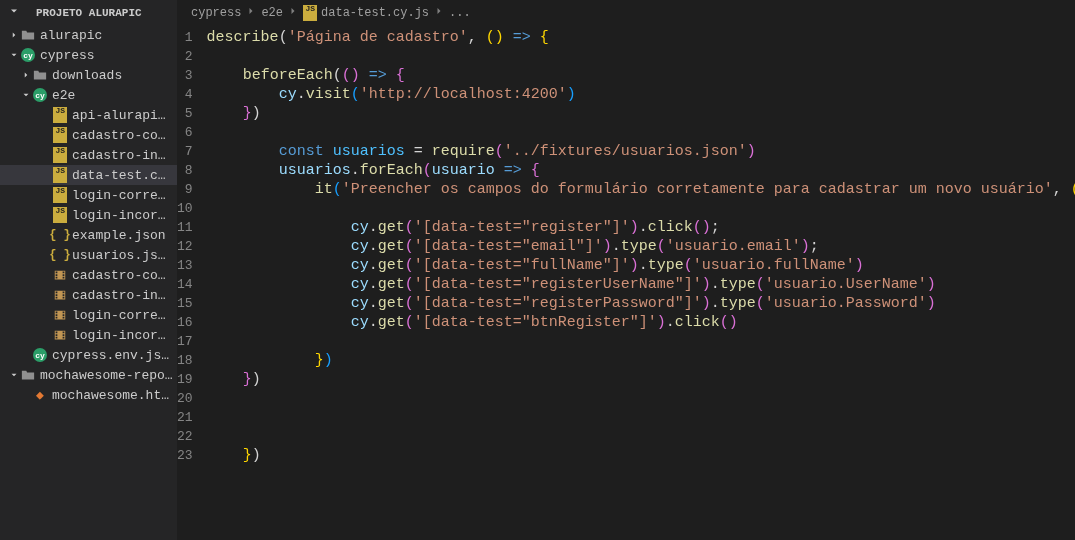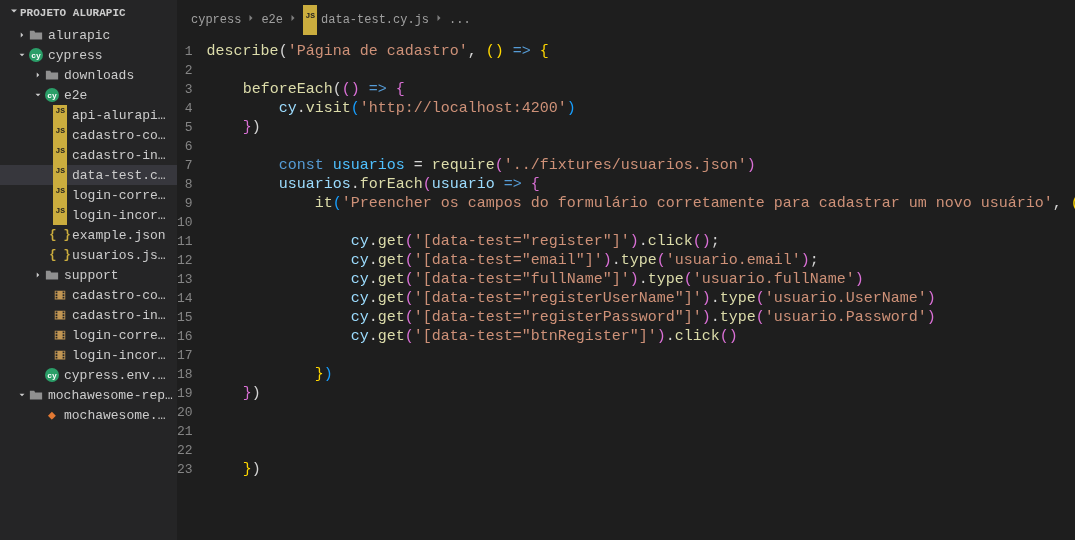--- a/index.html
+++ b/index.html
@@ -1,31 +1,31 @@
 <!DOCTYPE html>
 <html><head>
 <meta charset="utf-8">
 <style>
 *{margin:0;padding:0;box-sizing:border-box}
 body{font-family:Consolas,'Courier New',monospace;font-size:13px;background:#1e1e1e;color:#cccccc;width:1075px;height:540px;overflow:hidden;display:flex}
 .sidebar{width:177px;background:#252526;overflow:hidden;flex-shrink:0}
-.sidebar-header{font-size:11px;font-weight:bold;color:#cccccc;padding:5px 8px;display:flex;align-items:center;gap:0;cursor:pointer}
+.sidebar-header{font-size:11px;font-weight:bold;color:#cccccc;padding:5px 8px;display:flex;align-items:center;gap:16px;cursor:pointer}
 .sidebar-header svg{width:12px;height:12px;fill:#cccccc}
 .tree{font-size:13px}
 .tree-item{display:flex;align-items:center;padding:2px 4px;cursor:pointer;white-space:nowrap;overflow:hidden}
 .tree-item.active{background:#37373d}
 .tree-item .chev{width:12px;height:12px;display:inline-flex;align-items:center;justify-content:center;flex-shrink:0}
 .tree-item .chev svg{width:10px;height:10px;fill:#cccccc}
 .tree-item .icon{width:16px;height:16px;display:inline-flex;align-items:center;justify-content:center;margin-right:4px;flex-shrink:0}
 .tree-item .label{overflow:hidden;text-overflow:ellipsis}
-.ind-1{padding-left:16px}
-.ind-2{padding-left:32px}
+.ind-1{padding-left:8px}
+.ind-2{padding-left:20px}
 .ind-3{padding-left:40px}
 .folder-dark-icon svg{fill:#909090}
-.js-icon{background:#cbad3e;color:#1e1e1e;font-size:8px;font-weight:bold;display:flex;align-items:flex-end;justify-content:flex-end;padding:15px 2px;width:14px;height:14px}
+.js-icon{background:#cbad3e;color:#1e1e1e;font-size:8px;font-weight:bold;display:flex;align-items:flex-end;justify-content:flex-end;padding:8px 2px;width:14px;height:14px}
 .json-icon{color:#cbad3e;font-weight:bold;font-size:12px}
 .html-icon{color:#e37933;font-size:13px}
 .video-icon svg{fill:#c09553}
 .cy-icon{background:#2b9e68;color:#fff;font-size:8px;border-radius:7px;width:14px;height:14px;display:flex;align-items:center;justify-content:center;font-weight:bold}
 .main{flex:1;display:flex;flex-direction:column;background:#1e1e1e;overflow:hidden}
 .breadcrumb{padding:5px 14px;font-size:12px;color:#a0a0a0;display:flex;align-items:center;gap:4px}
 .breadcrumb .sep svg{width:12px;height:12px;fill:#808080}
 .breadcrumb .bc-js{width:14px;height:14px}
 .editor{flex:1;display:flex;overflow:hidden}
 .gutter{width:48px;text-align:right;padding-right:14px;color:#858585;font-size:13px;line-height:19px;padding-top:2px}
@@ -146,33 +146,20 @@
       <div class="tree-item ind-3">
         <span class="chev"></span>
         <span class="icon json-icon">{ }</span>
         <span class="label">example.json</span>
       </div>
       <div class="tree-item ind-3">
         <span class="chev"></span>
         <span class="icon json-icon">{ }</span>
         <span class="label">usuarios.json</span>
       </div>
-      <div class="tree-item ind-2">
-        <span class="chev">
-          <svg viewBox="0 0 16 16">
-            <path d="M6 4l4 4-4 4z"></path>
-          </svg>
-        </span>
-        <span class="icon folder-dark-icon">
-          <svg viewBox="0 0 16 16" width="14" height="14">
-            <path d="M1 3h5l1 2h8v8H1z"></path>
-          </svg>
-        </span>
-        <span class="label">support</span>
-      </div>
       <div class="tree-item ind-3">
         <span class="chev"></span>
         <span class="icon video-icon">
           <svg viewBox="0 0 16 16" width="14" height="14">
             <path d="M2 3h12v10H2z M3 4v2h2V4z M3 7v2h2V7z M3 10v2h2v-2z M11 4v2h2V4z M11 7v2h2V7z M11 10v2h2v-2z"></path>
           </svg>
         </span>
         <span class="label">cadastro-correto.s...</span>
       </div>
       <div class="tree-item ind-3">

